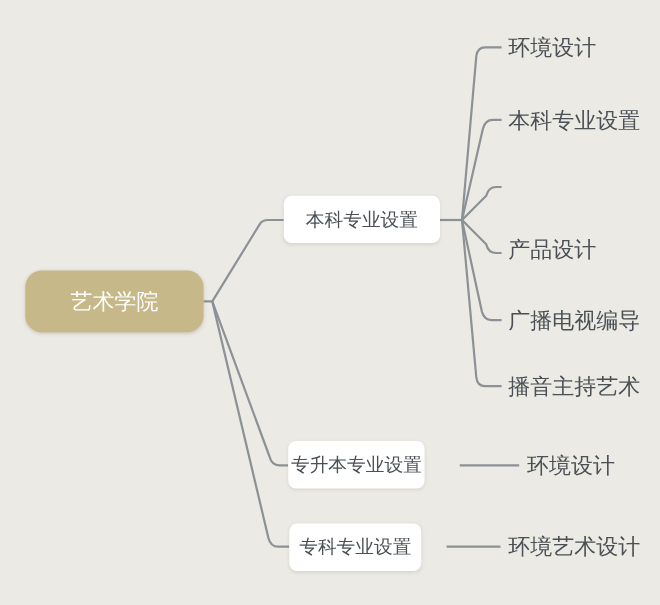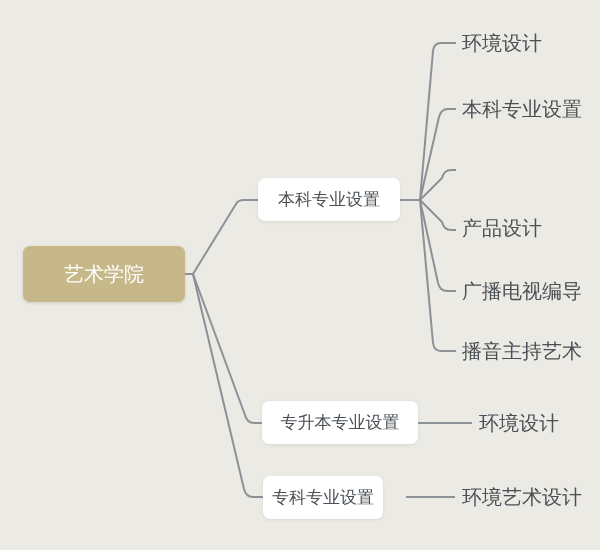--- a/index.html
+++ b/index.html
@@ -39,30 +39,31 @@
     border-radius: 7px;
     white-space: nowrap;
   }
   .node-root {
     left: 23px; top: 246px;
     width: 162px; height: 56px;
     background: var(--root-fill);
     color: var(--root-text);
     font-size: 20px;
     box-shadow: 0 1px 3px rgba(120,110,80,0.25);
+    border-radius: 15px;
   }
   .node-branch {
     background: var(--node-fill);
     color: var(--node-text);
     font-size: 17px;
     height: 43px;
     box-shadow: 0 1px 3px rgba(100,100,100,0.14);
   }
   .branch-0 { left: 258px; top: 178px; width: 142px; }
-  .branch-1 { left: 262px; top: 401px; width: 156px; }
+  .branch-1 { left: 262px; top: 401px; width: 124px; }
   .branch-2 { left: 263px; top: 476px; width: 120px; }
   .leaf {
     position: absolute;
     color: var(--node-text);
     font-size: 20px;
     line-height: 22px;
     white-space: nowrap;
   }
   .leaf-0 { left: 462px; top: 32px; }
   .leaf-1 { left: 462px; top: 98px; }

